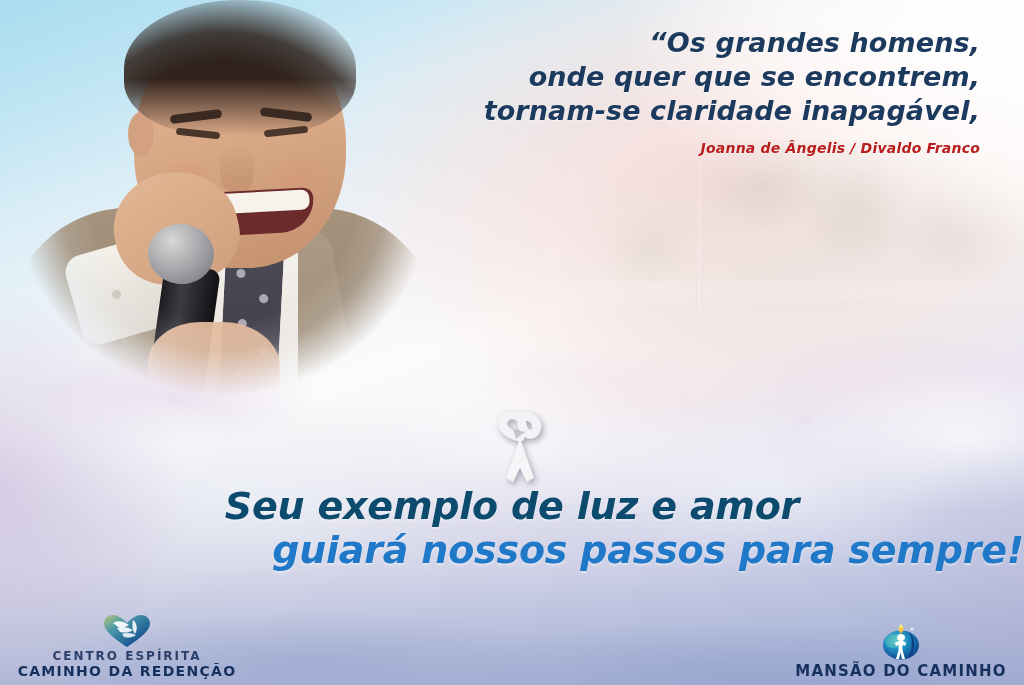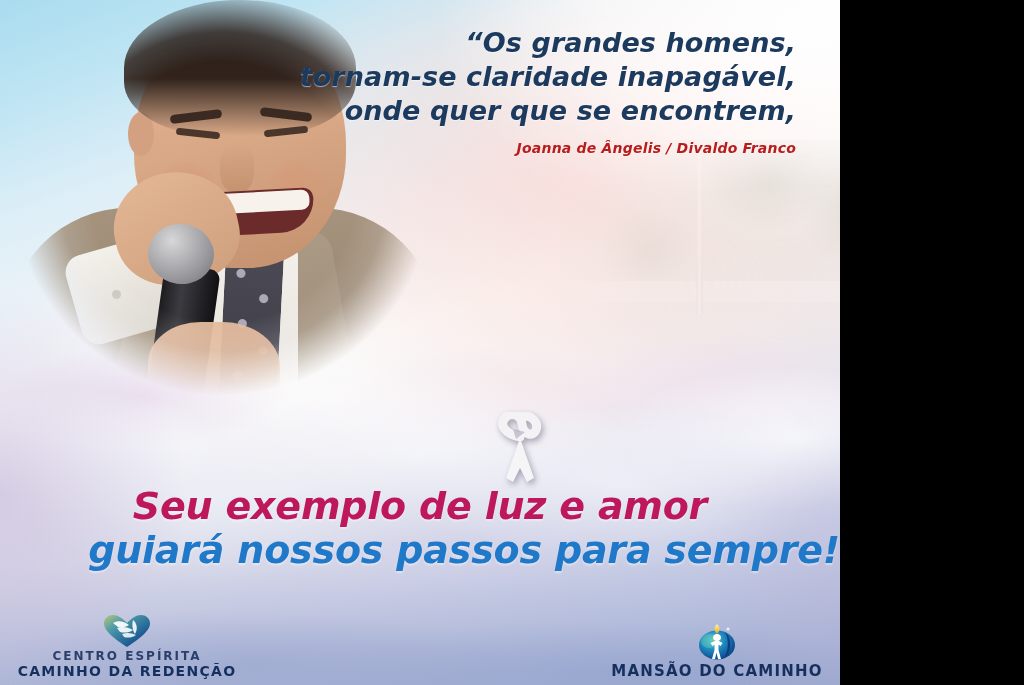--- a/index.html
+++ b/index.html
@@ -2,21 +2,21 @@
 <html><head>
 <meta charset="utf-8">
 <style>
   html, body {
     margin: 0;
     padding: 0;
     background: #000;
   }
   #stage {
     position: relative;
-    width: 840px;
+    width: 1024px;
     height: 685px;
     overflow: hidden;
     font-family: "DejaVu Sans", "Liberation Sans", sans-serif;
     background: #cfd8ee;
   }
 
   
   .bg-layer { position: absolute; inset: 0; }
 
   
@@ -265,21 +265,21 @@
     text-align: center;
   }
   .headline-line {
     font-style: italic;
     font-weight: bold;
     letter-spacing: -0.2px;
     text-shadow: 0 2px 2px rgba(255,255,255,0.40);
     white-space: nowrap;
   }
   #headline-line-1 { font-size: 40px; line-height: 45px; color: #2b41ad; }
-  #headline-line-2 { font-size: 38px; line-height: 44px; color: #be185d; }
+  #headline-line-2 { font-size: 38px; line-height: 44px; color: #0c4a6e; }
   #headline-line-3 { font-size: 38px; line-height: 44px; color: #1f78c8; text-align: right; }
 
   
   .logo-block {
     position: absolute;
     bottom: 6px;
     text-align: center;
   }
   #logo-cecr { left: 14px; width: 226px; }
   #logo-mansao { right: 10px; width: 226px; }
@@ -354,22 +354,22 @@
     <div class="pc cuff"></div>
     <div class="pc cuff-btn"></div>
     <div class="pc hand"></div>
     <div class="pc mic-body"></div>
     <div class="pc mic-head"></div>
     <div class="pc mic-hand"></div>
   </div>
 
   <div id="quote-block">
     <div class="quote-line">“Os grandes homens,</div>
+    <div class="quote-line">onde quer que se encontrem,</div>
     <div class="quote-line">tornam-se claridade inapagável,</div>
-    <div class="quote-line">onde quer que se encontrem,</div>
     <div id="quote-attribution">Joanna de Ângelis / Divaldo Franco</div>
   </div>
 
   <svg id="ribbon" viewBox="0 0 62 78">
     <path d="M31 26 L17 66 L24 70 L31 56 L38 70 L45 66 Z" fill="#f5f4f7"></path>
     <path d="M31 25 C16 22 10 13 16 6 C21 0 32 2 33 12 C34 22 44 26 47 18 C50 10 42 3 34 4" fill="none" stroke="#f3f2f5" stroke-width="9" stroke-linecap="round"></path>
     <path d="M24 17 L36 20 L27 27 Z" fill="#b9b6c4" opacity="0.75"></path>
   </svg>
 
   <div id="headline">

